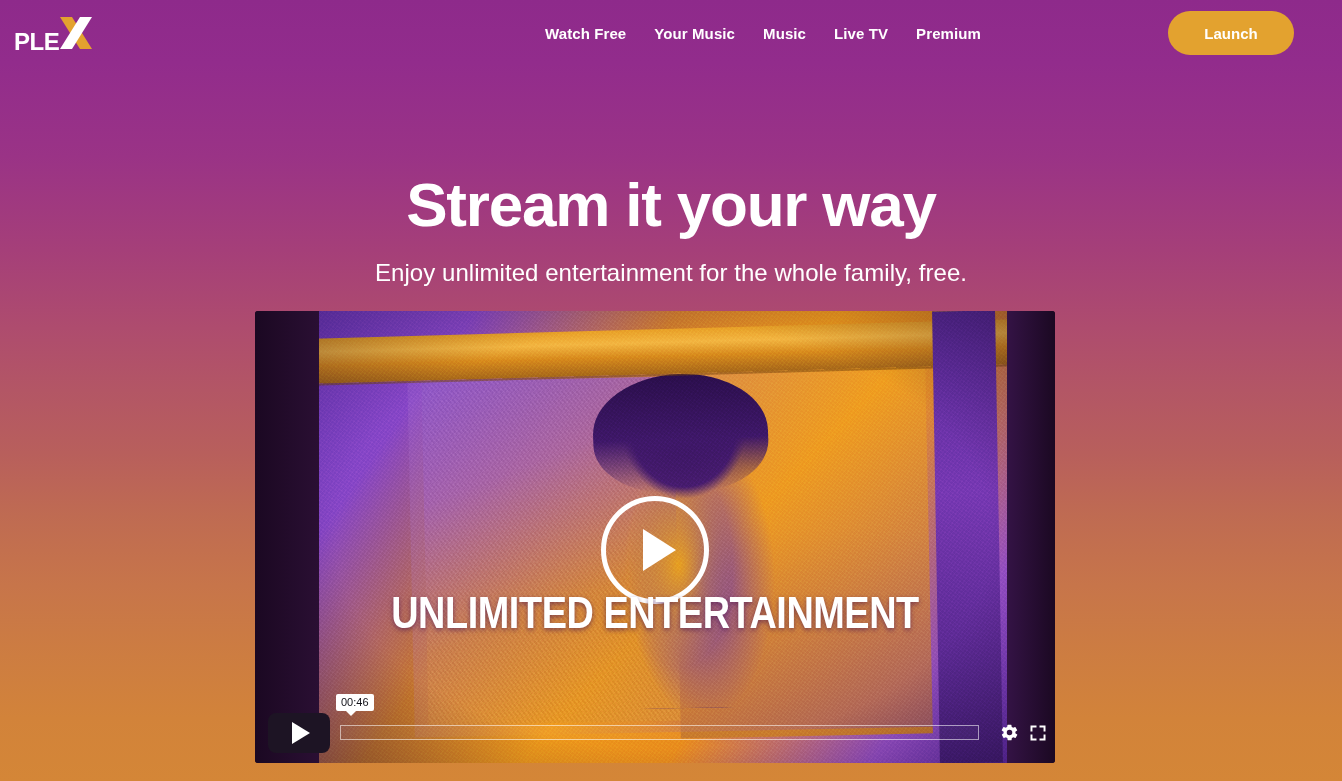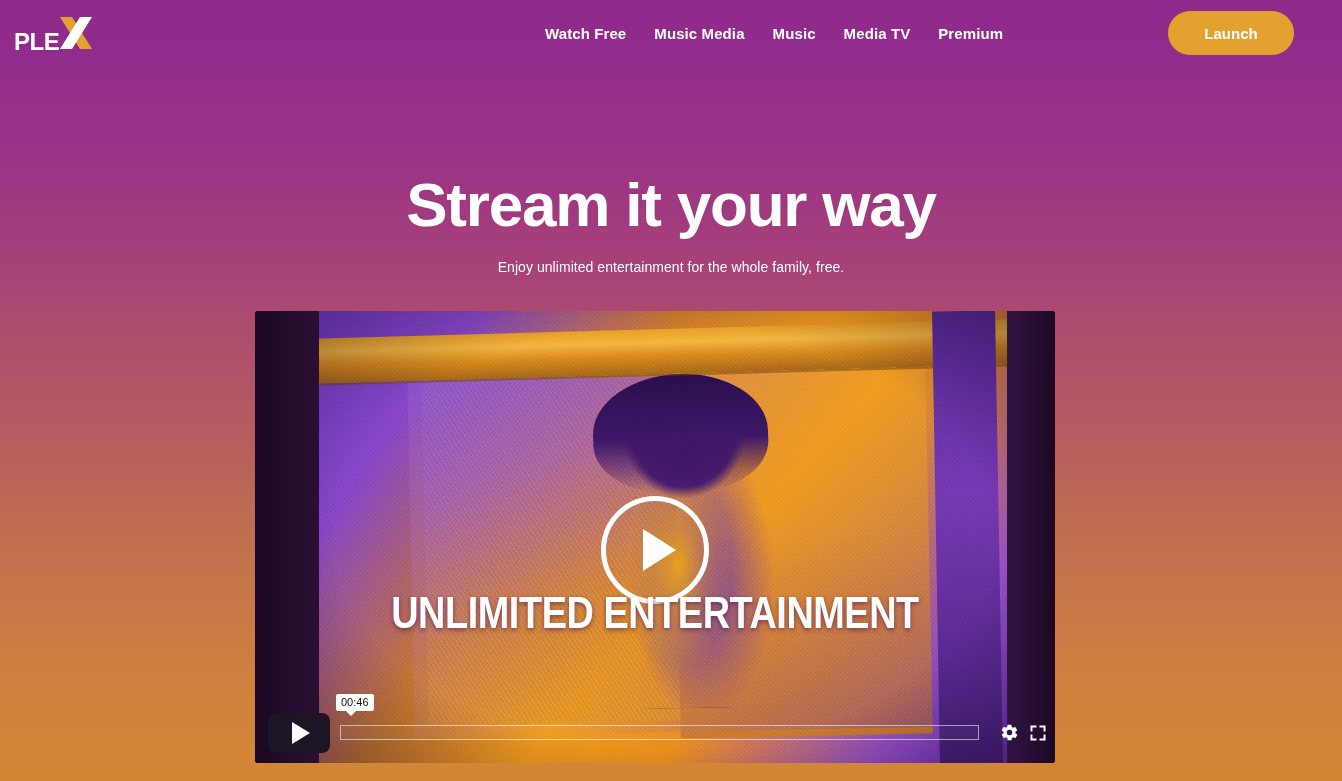--- a/index.html
+++ b/index.html
@@ -70,21 +70,21 @@
   
   .hero { position:absolute; top:0; left:0; width:1342px; }
   .hero-title {
     position:absolute; top:172px; left:0; width:1342px;
     text-align:center; color:#ffffff;
     font-size:62px; font-weight:700; letter-spacing:-1.2px; line-height:1.05;
   }
   .hero-sub {
     position:absolute; top:259px; left:0; width:1342px;
     text-align:center; color:#ffffff;
-    font-size:14px; font-weight:400; letter-spacing:0.05px;
+    font-size:24px; font-weight:400; letter-spacing:0.05px;
   }
 
   
   .player {
     position:absolute; left:255px; top:311px; width:800px; height:452px;
     border-radius:3px; overflow:hidden;
     background:#1d0a26;
   }
   .video-art { position:absolute; inset:0; }
   
@@ -228,23 +228,23 @@
     <span class="logo-x">
       <svg width="32" height="34" viewBox="0 0 32 34">
         <polygon points="0,1 12,1 32,33 20,33" fill="#E3A22F"></polygon>
         <polygon points="20,1 32,1 12,33 0,33" fill="#FFFFFF"></polygon>
       </svg>
     </span>
   </div>
 
   <nav class="nav">
     <a class="nav-item">Watch Free</a>
-    <a class="nav-item">Music Media</a>
+    <a class="nav-item">Your Music</a>
     <a class="nav-item">Music</a>
-    <a class="nav-item">Media TV</a>
+    <a class="nav-item">Live TV</a>
     <a class="nav-item">Premium</a>
   </nav>
 
 
   <button class="launch-btn">Launch</button>
 </div>
 
 <div class="hero">
   <h1 class="hero-title">Stream it your way</h1>
   <p class="hero-sub">Enjoy unlimited entertainment for the whole family, free.</p>

